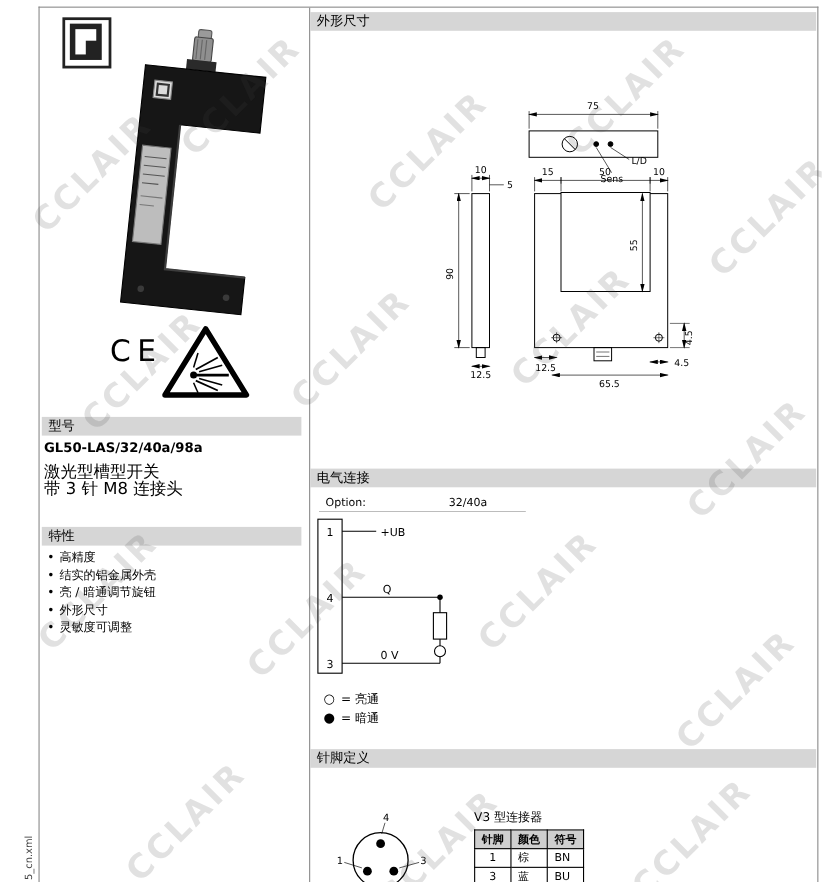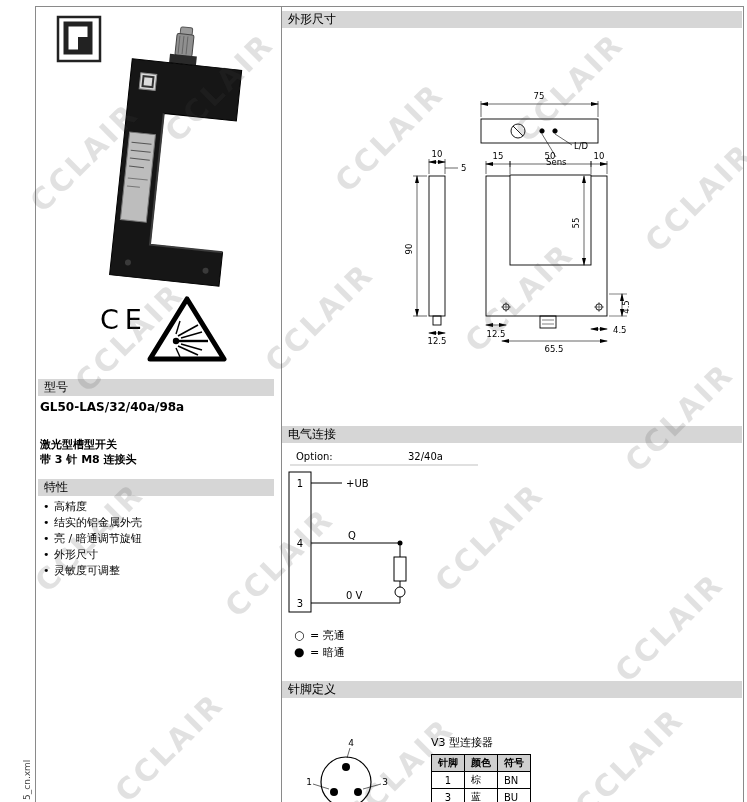--- a/index.html
+++ b/index.html
@@ -11,21 +11,21 @@
 
   .watermark { position:absolute; transform:rotate(-45deg); font-size:30px; font-weight:bold;
                letter-spacing:3px; color:rgba(70,70,70,0.16); z-index:3; white-space:nowrap; pointer-events:none; }
 
   .bar { position:absolute; background:#d6d6d6; font-weight:normal; font-size:12px;
          height:17px; line-height:13px; padding:2px 6px; }
   .bar-left { left:2px; width:236px; }
   .bar-right { left:246px; right:1px; }
 
   .model-name { position:absolute; left:4px; top:393px; font-size:12px; font-weight:bold; }
-  .desc { position:absolute; left:4px; top:430px; font-size:11px; line-height:15px;font-weight:bold; }
+  .desc { position:absolute; left:4px; top:415px; font-size:15px; line-height:15px; }
   ul.features { position:absolute; left:4px; top:492px; margin:0; padding:0; list-style:none;
                 font-size:11px; line-height:16px; width:230px; }
   ul.features li { padding-left:14px; position:relative; }
   ul.features li::before { content:"•"; position:absolute; left:3px; top:0; }
 
   .ce-mark { position:absolute; left:48px; top:297px; font-size:27px; letter-spacing:6px;margin-left:16px; }
 
   .photo { position:absolute; left:40px; top:12px; }
   .logo { position:absolute; left:20px; top:8px; }
   .laser { position:absolute; left:110px; top:288px; }

